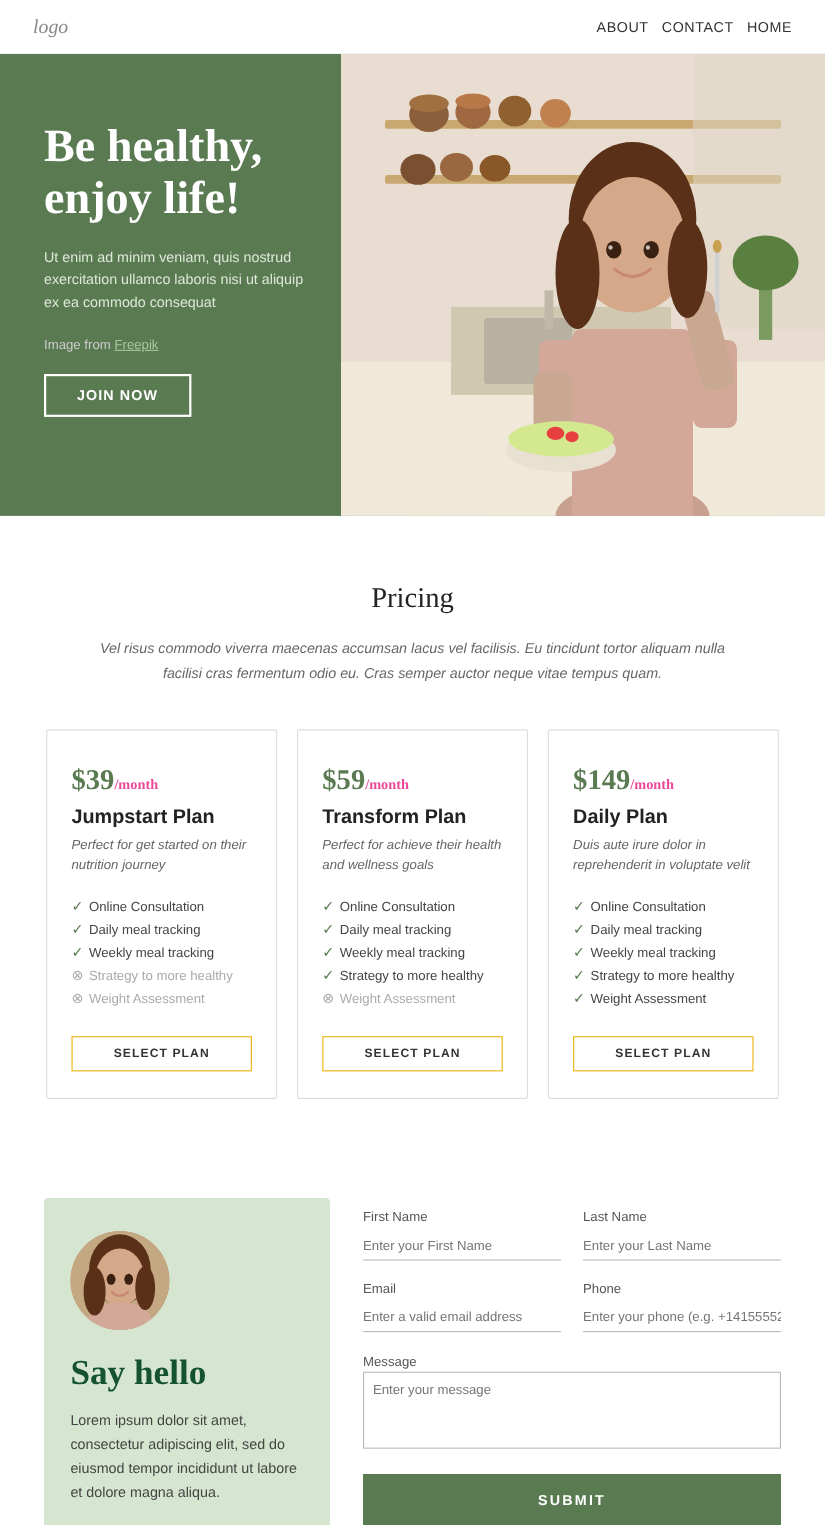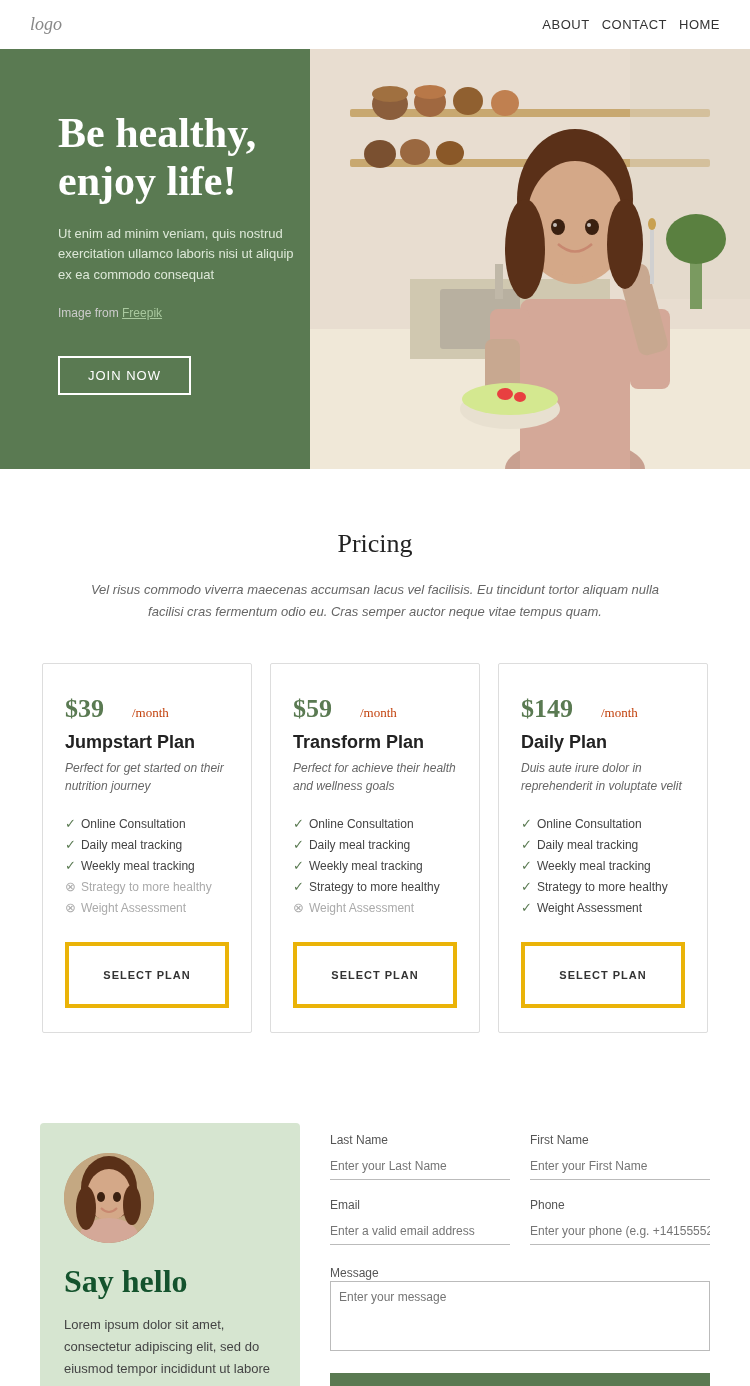--- a/index.html
+++ b/index.html
@@ -33,21 +33,21 @@
 
     
     .hero {
       position: relative;
       height: 420px;
       background: #5a7a52;
       overflow: hidden;
     }
     .hero-content {
       position: absolute;
-      left: 18px; top: 0; bottom: 0;
+      left: 0; top: 0; bottom: 0;
       width: 315px;
       padding: 60px 30px 30px 40px;
       display: flex;
       flex-direction: column;
       justify-content: flex-start;
       z-index: 2;
     }
     .hero-title {
       font-size: 42px;
       font-weight: bold;
@@ -73,26 +73,25 @@
       text-align: right;
     }
     .hero-btn {
       display: inline-block;
       border: 2px solid #fff;
       color: #fff;
       padding: 10px 28px;
       font-size: 13px;
       letter-spacing: 1px;
       font-family: Arial, sans-serif;
-      font-weight: normal;
+      font-weight: bold;
       text-transform: uppercase;
       background: transparent;
       cursor: pointer;
       width: fit-content;
-      margin-top: 16px;
     }
     .hero-image {
       position: absolute;
       right: 0; top: 0; bottom: 0;
       width: 440px;
       background: #b8a898;
       overflow: hidden;
     }
 
     
@@ -128,23 +127,22 @@
       text-align: left;
       background: #fff;
     }
     .price {
       font-size: 26px;
       font-weight: bold;
       color: #5a7a52;
     }
     .price-month {
       font-size: 13px;
-      color: #c2410c;
-      font-weight: normal;
-      margin-left: 28px;
+      color: #ec4899;
+      font-weight: bold;
     }
     .plan-name {
       font-size: 18px;
       font-weight: bold;
       color: #222;
       margin: 8px 0 6px;
       font-family: Arial, sans-serif;
     }
     .plan-desc {
       font-size: 12px;
@@ -166,24 +164,24 @@
       display: flex;
       align-items: center;
       gap: 5px;
     }
     .feature-item.disabled {
       color: #aaa;
     }
     .check-icon { color: #5a7a52; font-size: 13px; }
     .cross-icon { color: #aaa; font-size: 13px; }
     .select-btn {
-      border: 4px solid #eab308;
+      border: 1px solid #eab308;
       background: transparent;
       color: #333;
-      padding: 23px 0;
+      padding: 9px 0;
       font-size: 11px;
       letter-spacing: 1px;
       font-family: Arial, sans-serif;
       font-weight: bold;
       text-transform: uppercase;
       cursor: pointer;
       width: 100%;
     }
 
     
@@ -503,26 +501,26 @@
         <ellipse cx="68" cy="52" rx="9" ry="20" fill="#5a3018"></ellipse>
       </svg>
     </div>
     <h2 class="contact-hello">Say hello</h2>
     <p class="contact-text">Lorem ipsum dolor sit amet, consectetur adipiscing elit, sed do eiusmod tempor incididunt ut labore et dolore magna aliqua.</p>
   </div>
 
   <div class="contact-form">
     <div class="form-row">
       <div class="form-group">
+        <label class="form-label">First Name</label>
+        <input class="form-input" type="text" placeholder="Enter your First Name" style="">
+      </div>
+      <div class="form-group">
         <label class="form-label">Last Name</label>
         <input class="form-input" type="text" placeholder="Enter your Last Name" style="">
-      </div>
-      <div class="form-group">
-        <label class="form-label">First Name</label>
-        <input class="form-input" type="text" placeholder="Enter your First Name" style="">
       </div>
     </div>
     <div class="form-row">
       <div class="form-group">
         <label class="form-label">Email</label>
         <input class="form-input" type="email" placeholder="Enter a valid email address" style="">
       </div>
       <div class="form-group">
         <label class="form-label">Phone</label>
         <input class="form-input" type="tel" placeholder="Enter your phone (e.g. +14155552675)" style="">

